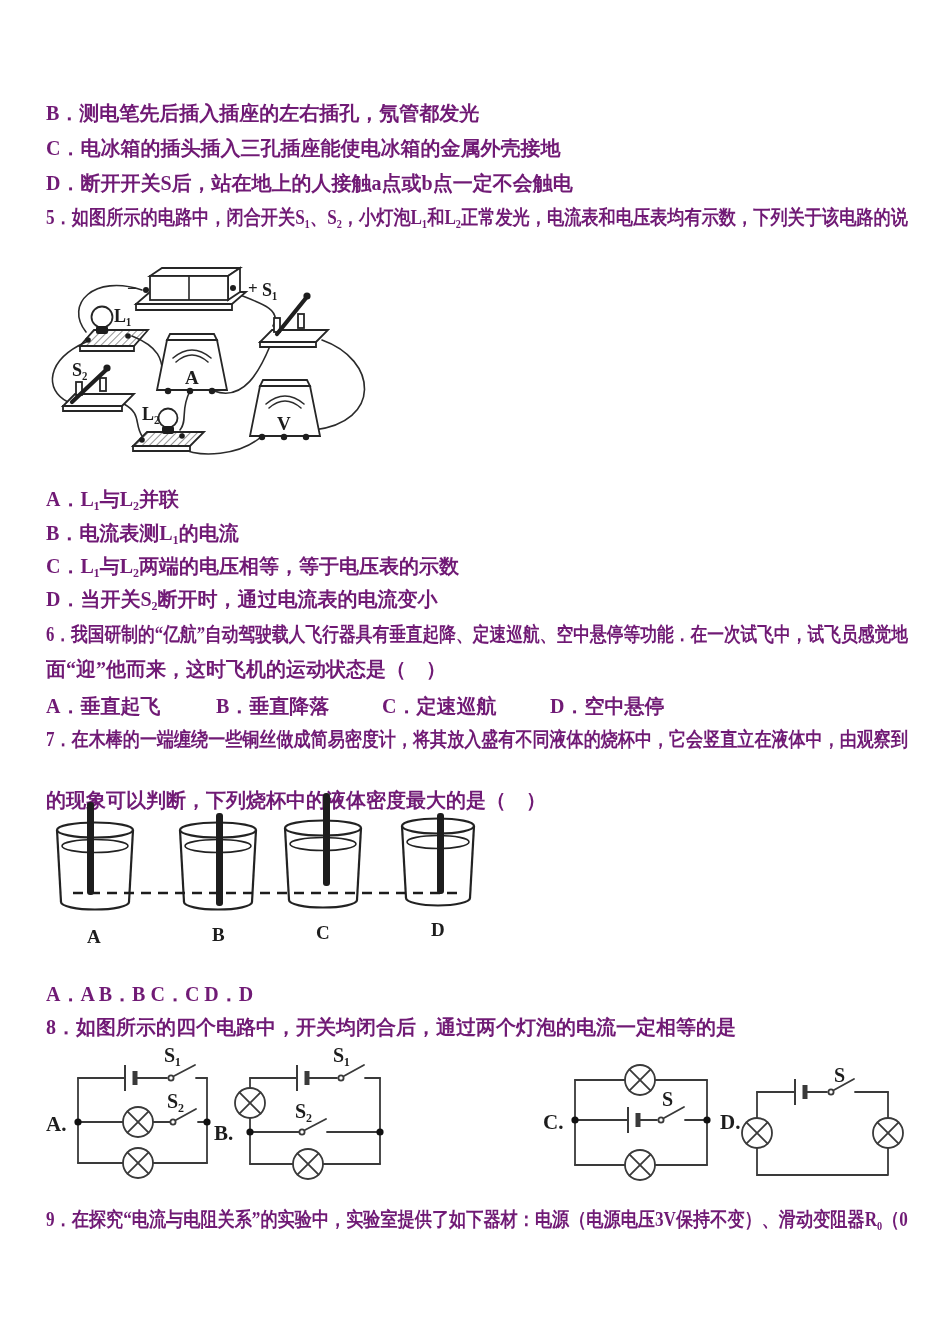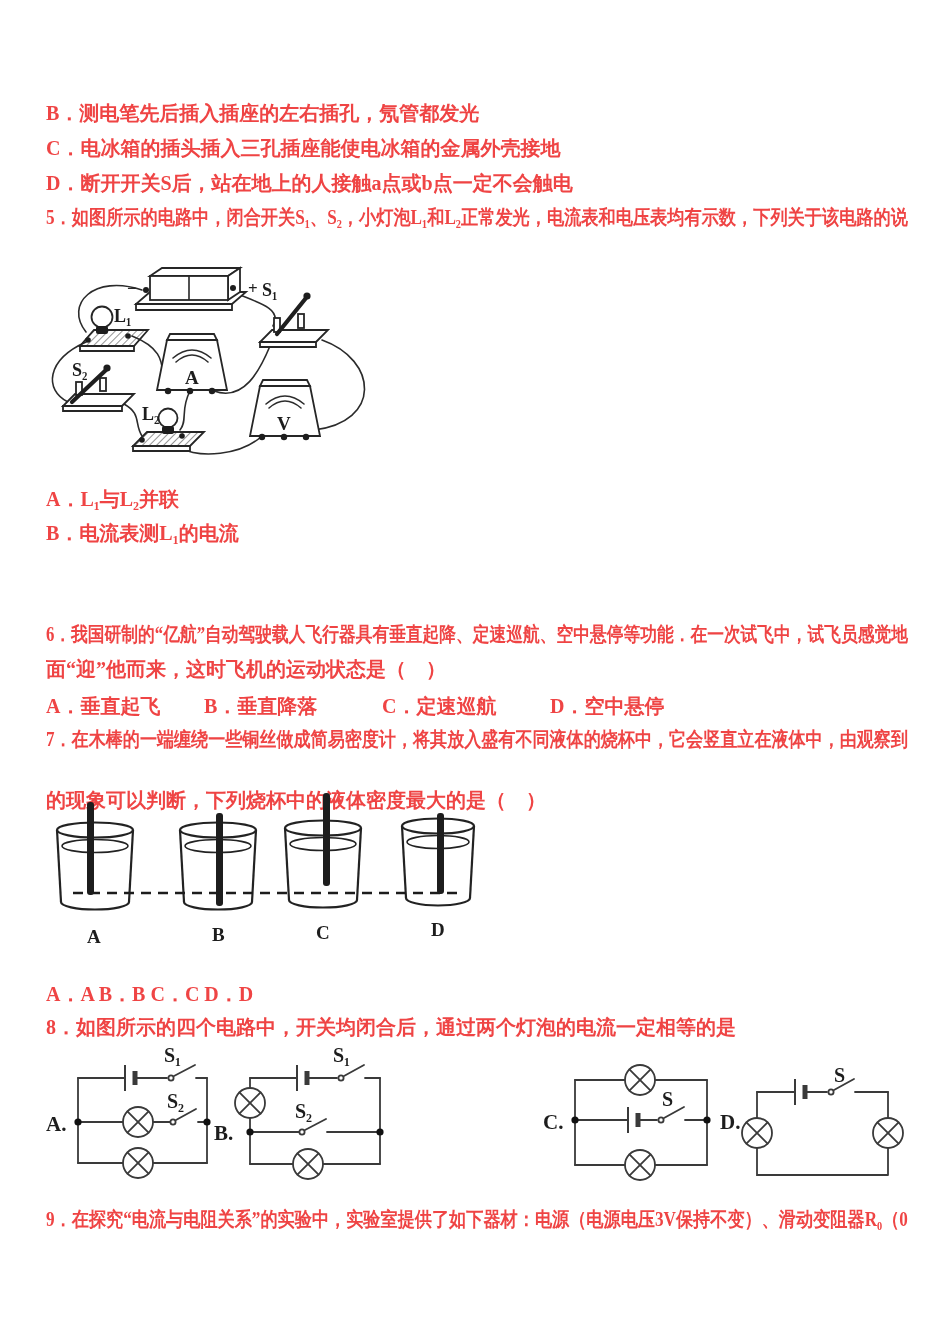--- a/index.html
+++ b/index.html
@@ -1,19 +1,19 @@
 <!DOCTYPE html>
 <html><head>
 <meta charset="utf-8">
 <style>
   html,body{margin:0;padding:0;background:#ffffff;}
   #page{
     position:relative;width:950px;height:1344px;background:#ffffff;overflow:hidden;
     font-family:"Liberation Serif","DejaVu Serif",serif;
-    color:#ef4444;font-weight:700;font-size:20px;
+    color:#701a75;font-weight:700;font-size:20px;
   }
   .line{
     position:absolute;left:46px;width:862px;height:28px;
     white-space:nowrap;line-height:26px;
   }
   .optrow{position:absolute;left:0;top:0;width:950px;height:28px;}
   .optrow span{position:absolute;white-space:nowrap;line-height:26px;}
   svg{position:absolute;}
   svg text{font-family:"Liberation Serif","DejaVu Serif",serif;fill:#1d1d1d;}
   .wire{fill:none;stroke:#2b2b2b;stroke-width:1.6;stroke-linecap:round;}
@@ -121,27 +121,29 @@
       <path class="wire" d="M239,148 Q255,134 271,148" stroke-width="1.4"></path>
       <circle class="partd" cx="232" cy="177" r="3.2"></circle>
       <circle class="partd" cx="254" cy="177" r="3.2"></circle>
       <circle class="partd" cx="276" cy="177" r="3.2"></circle>
     </g>
     <text x="247" y="170" font-size="19" font-weight="700">V</text>
   </svg>
 
   <div class="line" style="top:486px">A．L₁与L₂并联</div>
   <div class="line" style="top:520px">B．电流表测L₁的电流</div>
+  <div class="line" style="top:553px">C．L₁与L₂两端的电压相等，等于电压表的示数</div>
+  <div class="line" style="top:586px">D．当开关S₂断开时，通过电流表的电流变小</div>
 
   <div class="line" style="top: 621px; transform-origin: left top; transform: scaleX(0.836893);">6．我国研制的“亿航”自动驾驶载人飞行器具有垂直起降、定速巡航、空中悬停等功能．在一次试飞中，试飞员感觉地</div>
   <div class="line" style="top:656px">面“迎”他而来，这时飞机的运动状态是（　）</div>
 
   <div class="optrow" style="top:693px">
     <span style="left:46px">A．垂直起飞</span>
-    <span style="left:204px">B．垂直降落</span>
+    <span style="left:216px">B．垂直降落</span>
     <span style="left:382px">C．定速巡航</span>
     <span style="left:550px">D．空中悬停</span>
   </div>
 
   <div class="line" style="top: 726px; transform-origin: left top; transform: scaleX(0.853465);">7．在木棒的一端缠绕一些铜丝做成简易密度计，将其放入盛有不同液体的烧杯中，它会竖直立在液体中，由观察到</div>
   <div class="line" style="top:787px">的现象可以判断，下列烧杯中的液体密度最大的是（　）</div>
 
   <svg style="left:45px;top:790px" width="435" height="165" viewBox="0 0 435 165">
     <g stroke="#222" stroke-width="2.2" fill="none">
 

